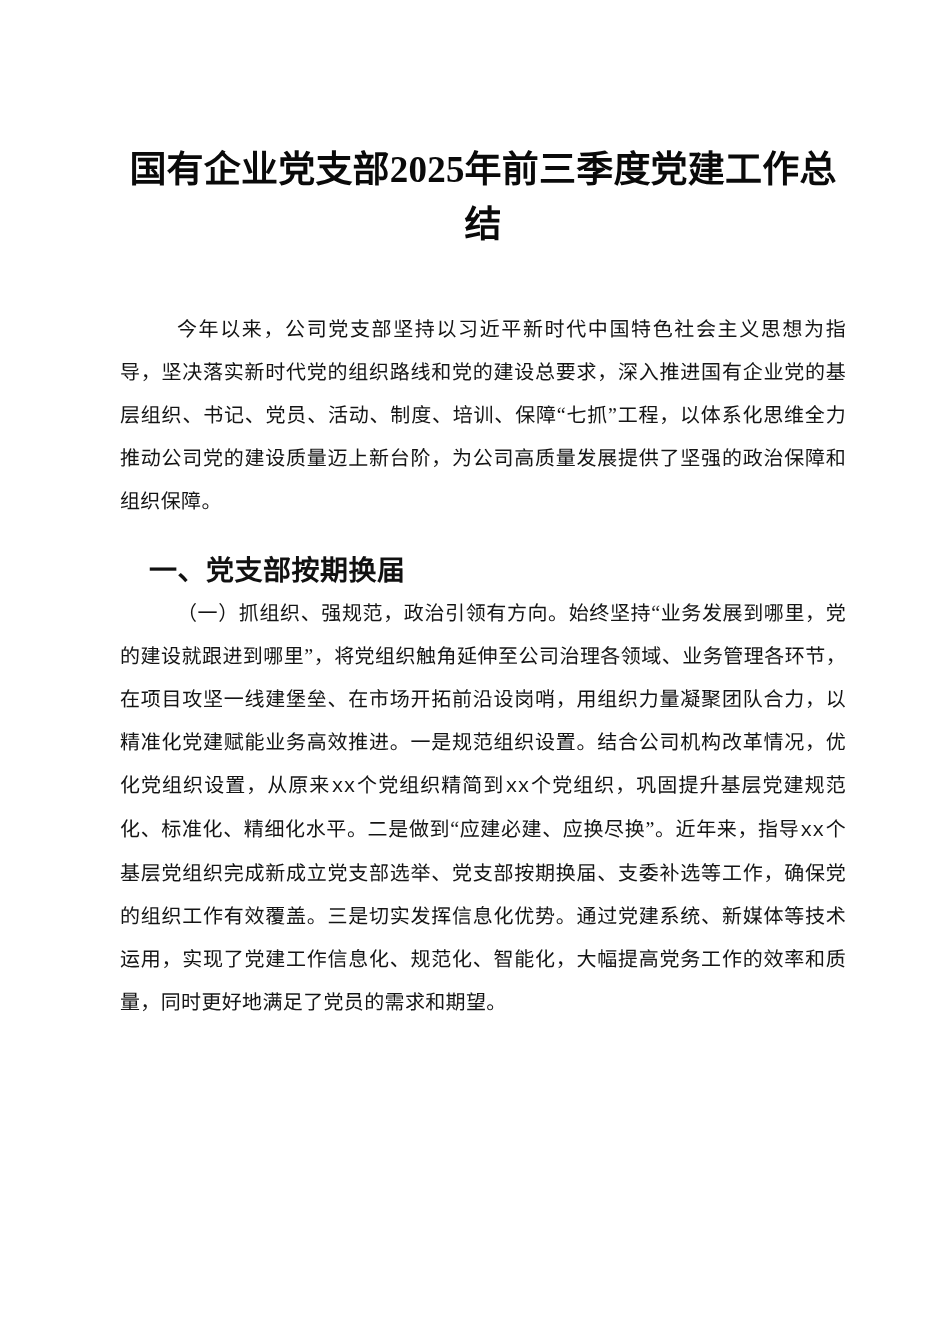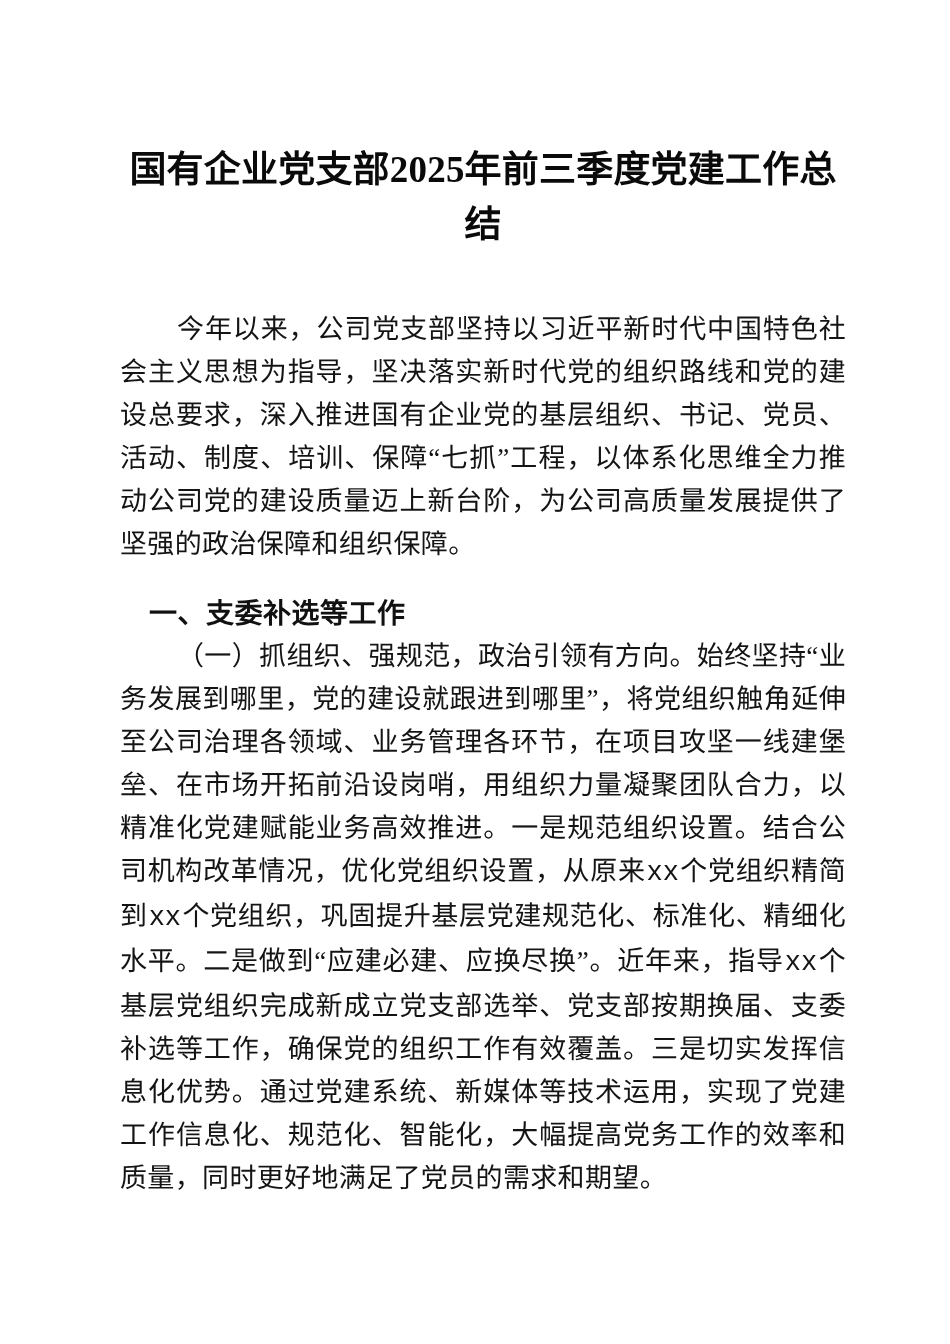--- a/index.html
+++ b/index.html
@@ -50,21 +50,21 @@
     font-size: 28px;
     line-height: 43px;
     color: #111111;
     letter-spacing: 0.5px;
   }
 
   
   .body-para {
     margin: 0;
     font-family: "Liberation Serif", "DejaVu Serif", serif;
-    font-size: 27px;
+    font-size: 20px;
     line-height: 43px;
     color: #141414;
     text-align: justify;
     text-justify: inter-ideograph;
     text-indent: 57px;
     letter-spacing: 0.35px;
     word-break: break-all;
   }
 
   .body-para.lead {
@@ -81,18 +81,18 @@
 </head>
 <body style="background: rgb(255, 255, 255);">
 
 <div class="page">
   <div class="content">
 
     <h1 class="doc-title">国有企业党支部2025年前三季度党建工作总结</h1>
 
     <p class="body-para lead">今年以来，公司党支部坚持以习近平新时代中国特色社会主义思想为指导，坚决落实新时代党的组织路线和党的建设总要求，深入推进国有企业党的基层组织、书记、党员、活动、制度、培训、保障“七抓”工程，以体系化思维全力推动公司党的建设质量迈上新台阶，为公司高质量发展提供了坚强的政治保障和组织保障。</p>
 
-    <h2 class="sec-heading">一、支委补选等工作</h2>
+    <h2 class="sec-heading">一、党支部按期换届</h2>
 
     <p class="body-para">（一）抓组织、强规范，政治引领有方向。始终坚持“业务发展到哪里，党的建设就跟进到哪里”，将党组织触角延伸至公司治理各领域、业务管理各环节，在项目攻坚一线建堡垒、在市场开拓前沿设岗哨，用组织力量凝聚团队合力，以精准化党建赋能业务高效推进。一是规范组织设置。结合公司机构改革情况，优化党组织设置，从原来<span class="latin">xx</span>个党组织精简到<span class="latin">xx</span>个党组织，巩固提升基层党建规范化、标准化、精细化水平。二是做到“应建必建、应换尽换”。近年来，指导<span class="latin">xx</span>个基层党组织完成新成立党支部选举、党支部按期换届、支委补选等工作，确保党的组织工作有效覆盖。三是切实发挥信息化优势。通过党建系统、新媒体等技术运用，实现了党建工作信息化、规范化、智能化，大幅提高党务工作的效率和质量，同时更好地满足了党员的需求和期望。</p>
 
   </div>
 </div>
 
 </body></html>

